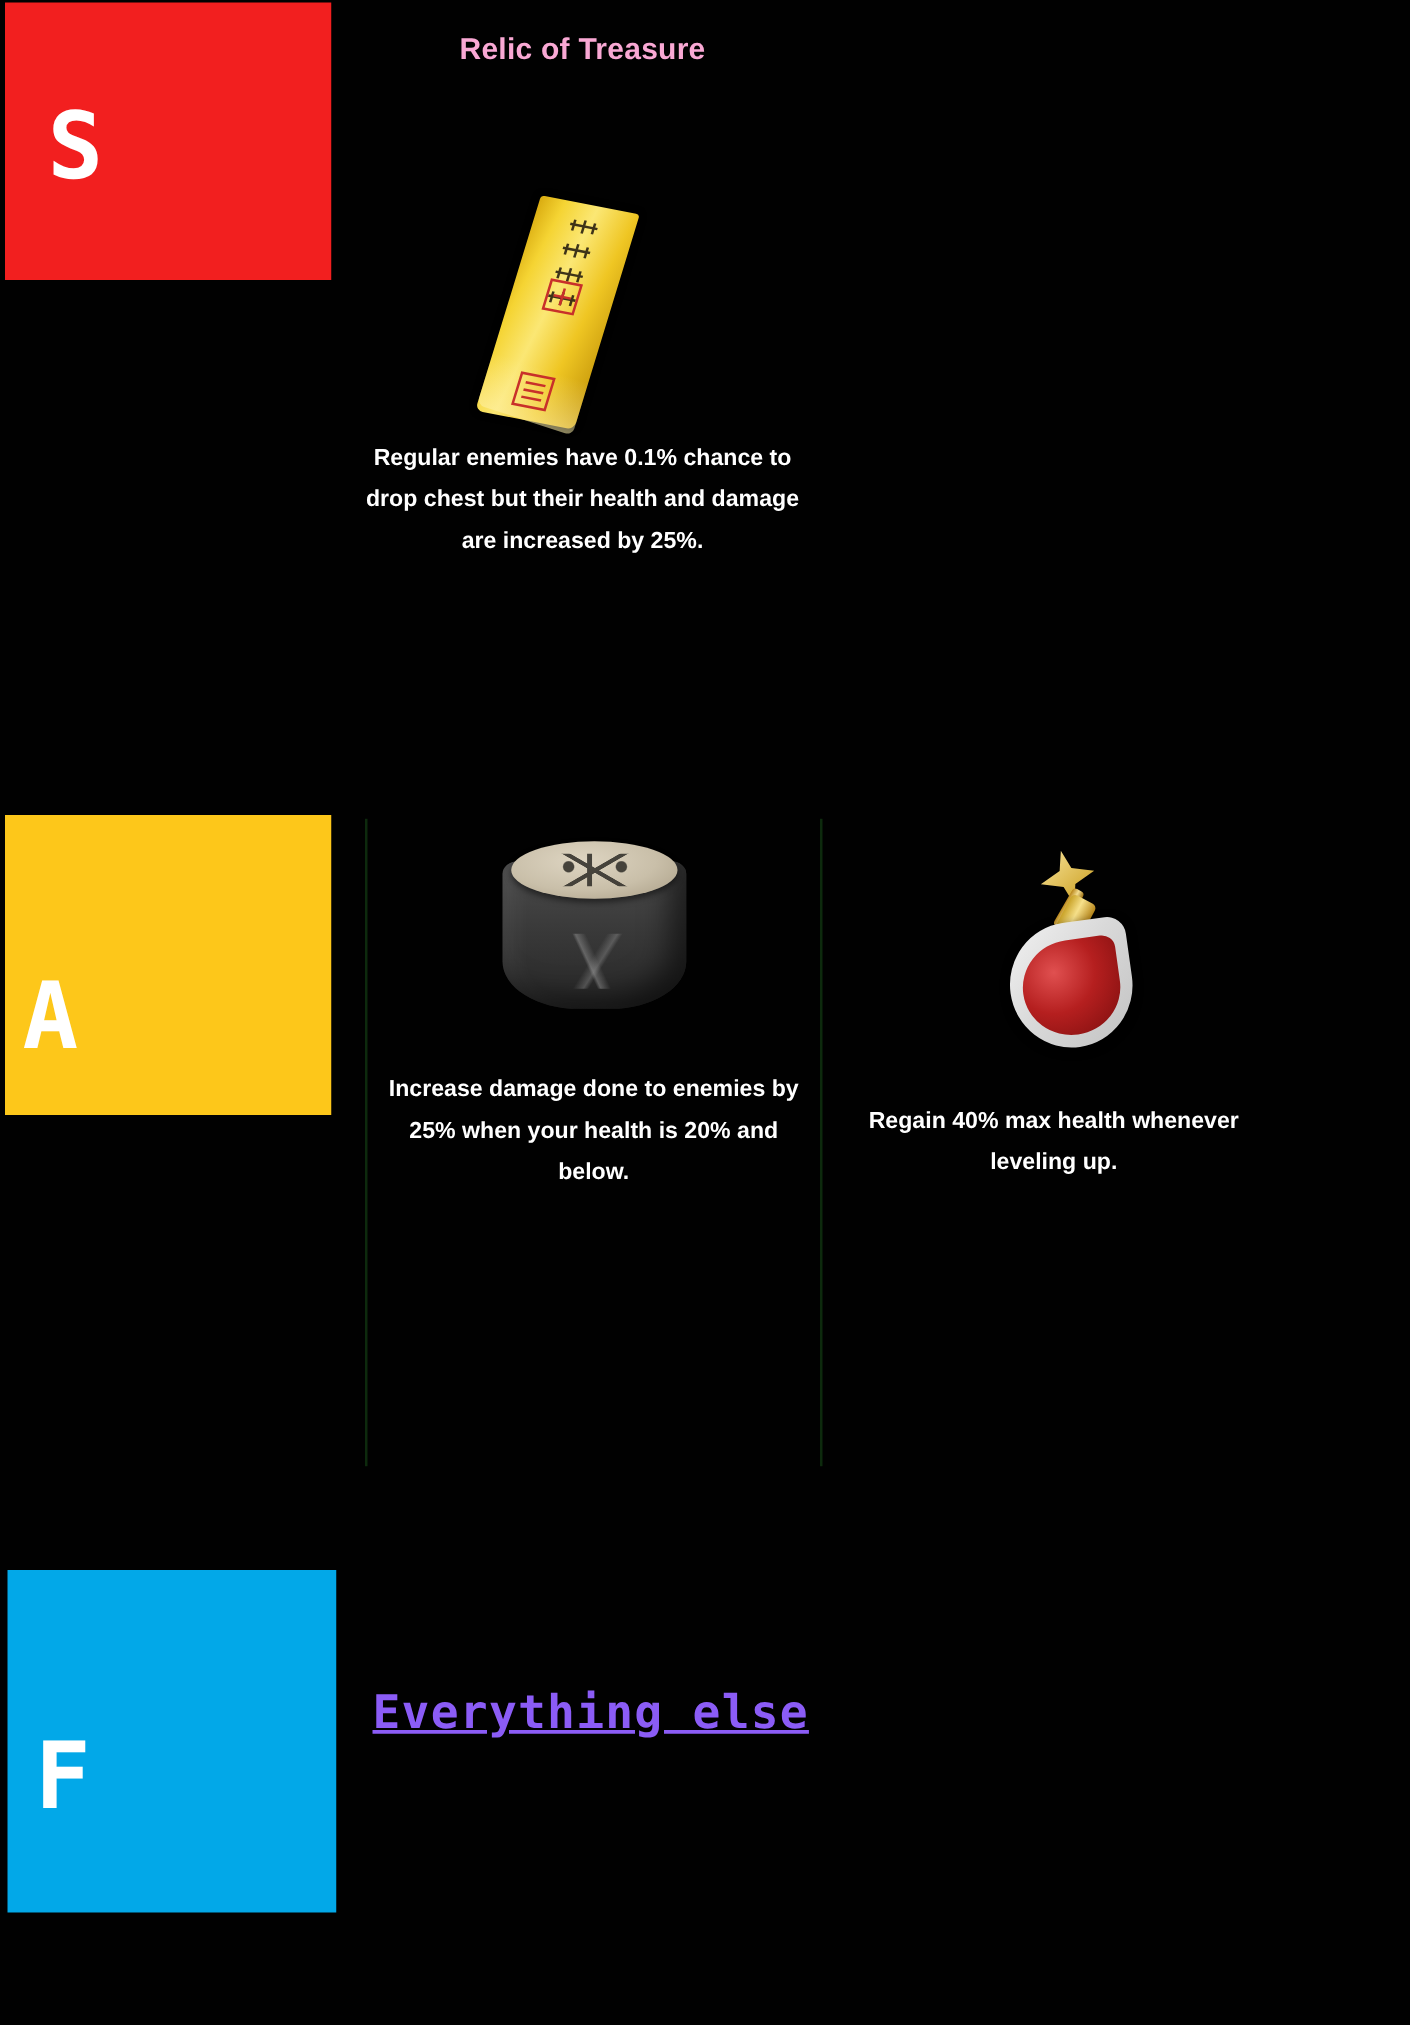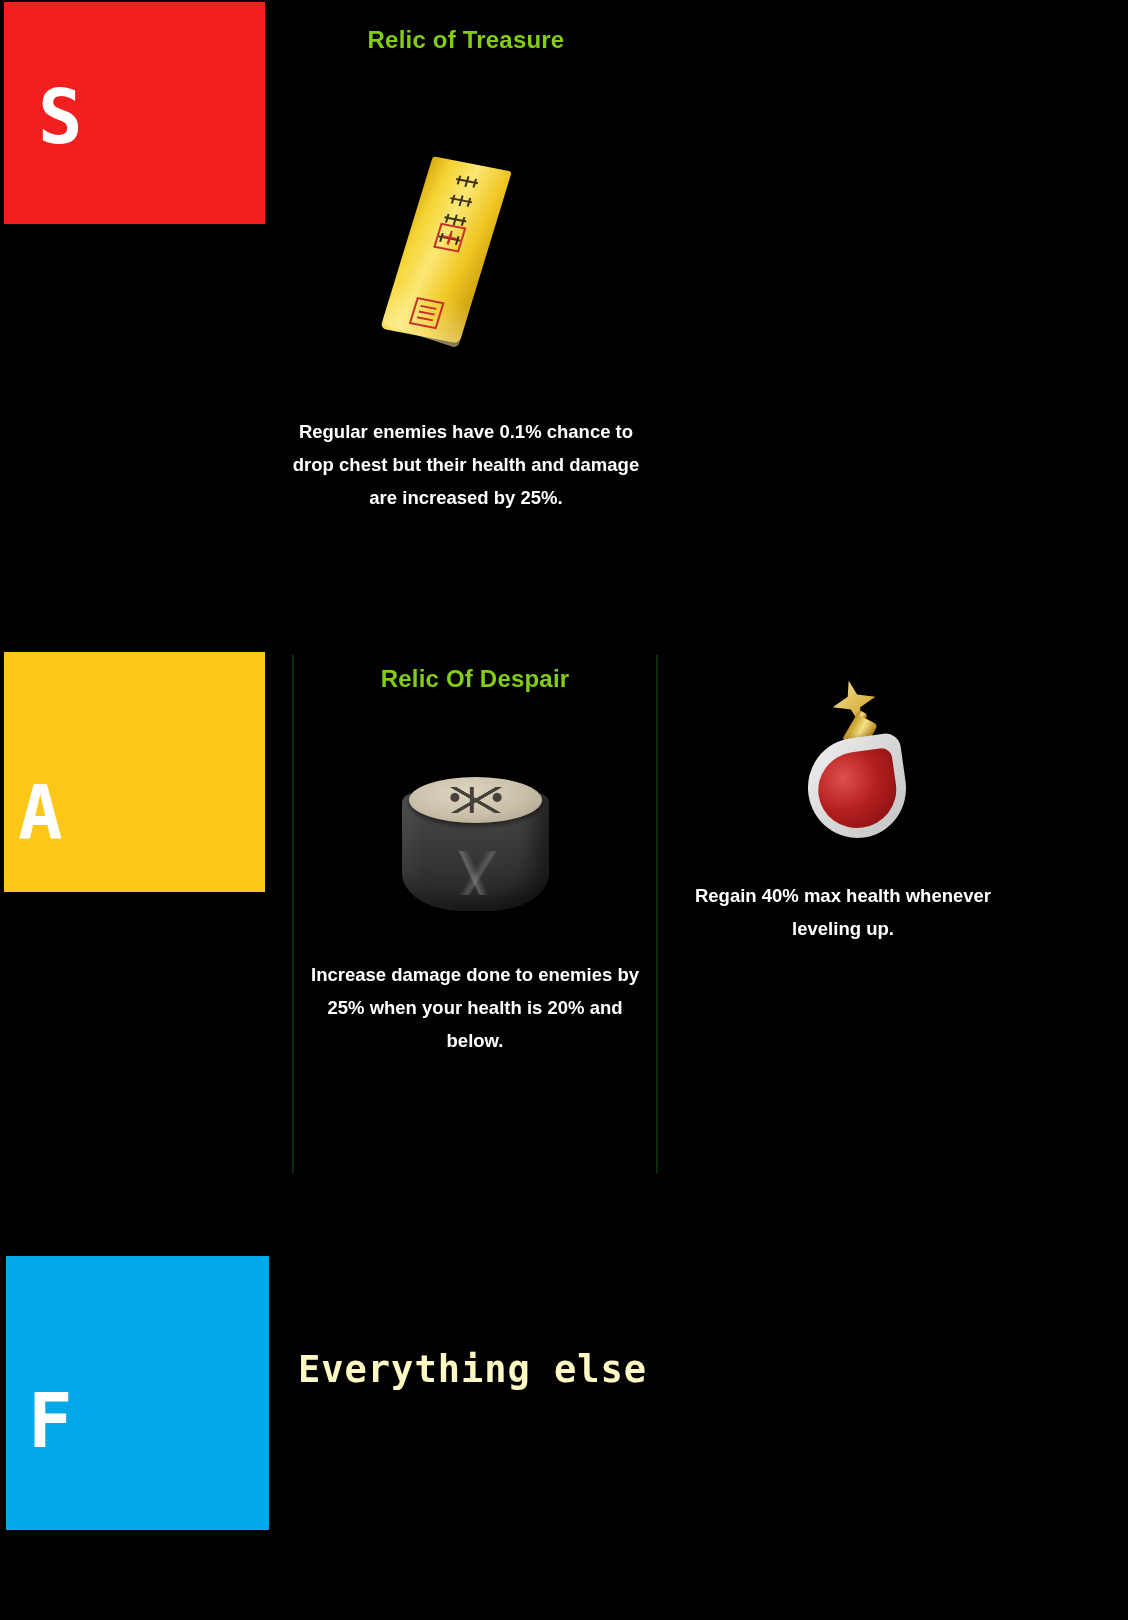--- a/index.html
+++ b/index.html
@@ -77,21 +77,21 @@
   }
 
   
   .card {
     position: absolute;
     text-align: center;
   }
   .card-title {
     font-size: 24px;
     font-weight: 600;
-    color: #84cc16;
+    color: #f9a8d4;
     letter-spacing: 0.2px;
   }
   .card-desc {
     font-size: 18.5px;
     font-weight: 600;
     line-height: 1.78;
     color: #ffffff;
   }
   .card-art {
     position: relative;
@@ -99,21 +99,21 @@
   }
 
   
   .card-treasure {
     left: 276px;
     top: 26px;
     width: 380px;
   }
   .card-treasure .card-title { margin-bottom: 96px; }
   .card-treasure .card-art { width: 180px; height: 200px; }
-  .card-treasure .card-desc { margin-top: 66px; width: 360px; margin-left: 10px;}
+  .card-treasure .card-desc { width: 360px; margin-left: 10px;}
 
   
   .talisman {
     position: absolute;
     left: 30px;
     top: 10px;
     width: 80px;
     height: 180px;
     transform: rotate(17deg) skewY(-6deg);
   }
@@ -292,22 +292,23 @@
   }
 
   
   .f-row-text {
     position: absolute;
     left: 298px;
     top: 1348px;
     font-family: "DejaVu Sans Mono", monospace;
     font-size: 37px;
     font-weight: bold;
-    color: #fef9c3;
+    color: #8b5cf6;
     letter-spacing: 1px;
+    text-decoration: underline;
   }
 </style>
 </head>
 <body>
 
 <div class="tier-page">
 
   <div class="tier-block tier-s">
     <span class="tier-letter">S</span>
   </div>
@@ -328,21 +329,20 @@
       </div>
     </div>
     <div class="card-desc">Regular enemies have 0.1% chance to drop chest but their health and damage are increased by 25%.</div>
   </div>
 
   <div class="tier-block tier-a">
     <span class="tier-letter">A</span>
   </div>
 
   <div class="card card-despair">
-    <div class="card-title">Relic Of Despair</div>
     <div class="card-art">
       <div class="drum">
         <div class="body"></div>
         <div class="lid">
           <div class="lid-mark"></div>
         </div>
       </div>
     </div>
     <div class="card-desc">Increase damage done to enemies by 25% when your health is 20% and below.</div>
   </div>

